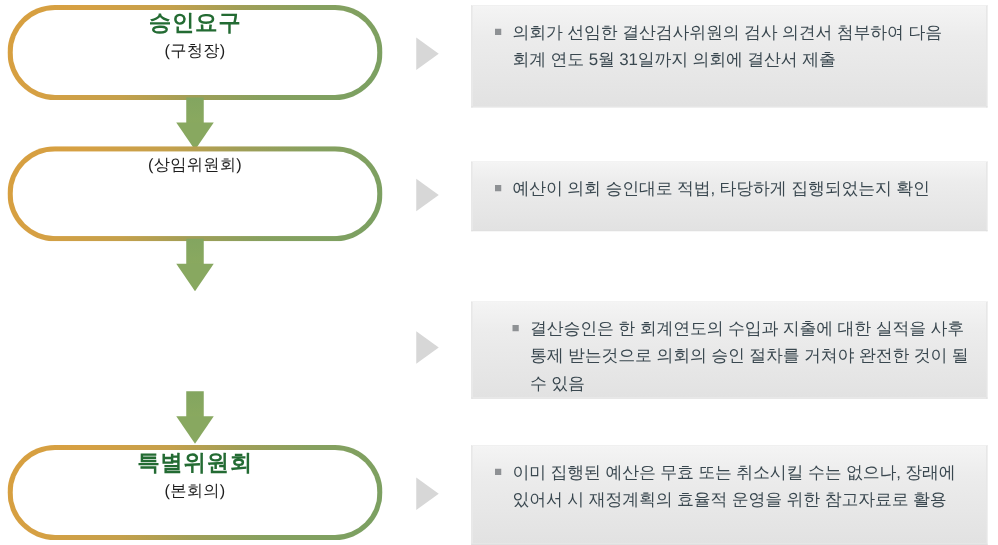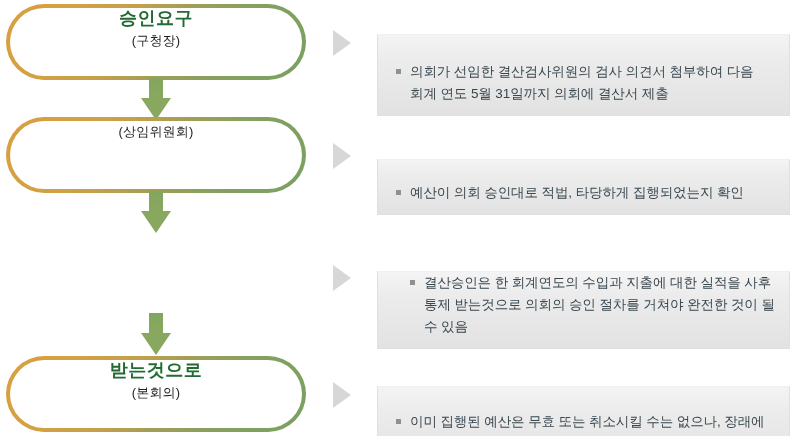--- a/index.html
+++ b/index.html
@@ -115,23 +115,22 @@
   .desc-panel {
     position: absolute;
     left: 377px;
     top: 0;
     width: 413px;
     box-sizing: border-box;
     background: linear-gradient(#f4f4f4 0%, #ececec 30%, #e2e2e2 100%);
     border: 1px solid #e0e0e0;
     border-top-color: #f0f0f0;
     display: flex;
-    align-items: flex-end;
+    align-items: flex-start;
     padding: 10px 14px 10px 18px;
-    margin-top: 30px;
   }
   .desc-panel.h1 { height: 82px; }
   .desc-panel.h2 { height: 56px; }
   .desc-panel.h3 { height: 78px; }
   .desc-panel.h4 { height: 80px; }
 
   .desc-inner {
     display: flex;
     align-items: flex-start;
     width: 100%;
@@ -204,21 +203,21 @@
     </div>
   </div>
 
   <div class="down-arrow a2">
     <div class="shaft"></div>
     <div class="head"></div>
   </div>
 
   <div class="flow-row r3">
     <div class="stage-box">
-      <div class="stage-title">받는것으로</div>
+      <div class="stage-title">특별위원회</div>
       <div class="stage-sub">(본회의)</div>
     </div>
     <div class="point-arrow"></div>
     <div class="desc-panel h4" style="top:0px;">
       <div class="desc-inner">
         <span class="bullet-square"></span>
         <span class="desc-text">이미 집행된 예산은 무효 또는 취소시킬 수는 없으나, 장래에 있어서 시 재정계획의 효율적 운영을 위한 참고자료로 활용</span>
       </div>
     </div>
   </div>

